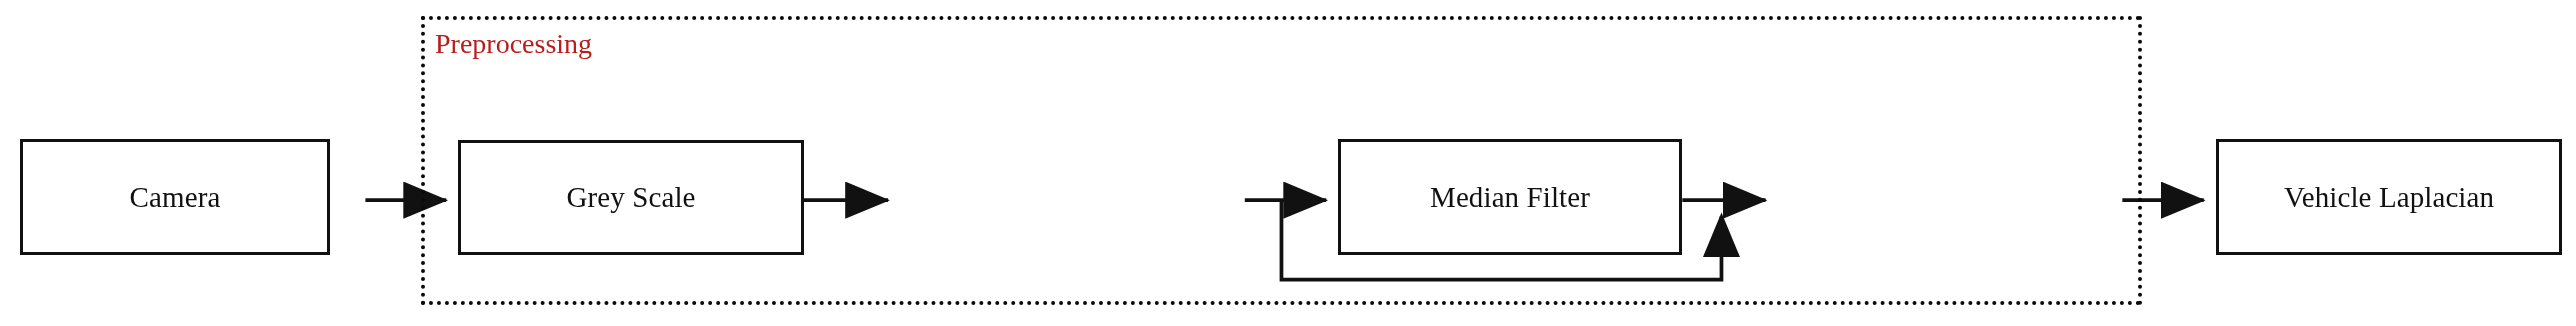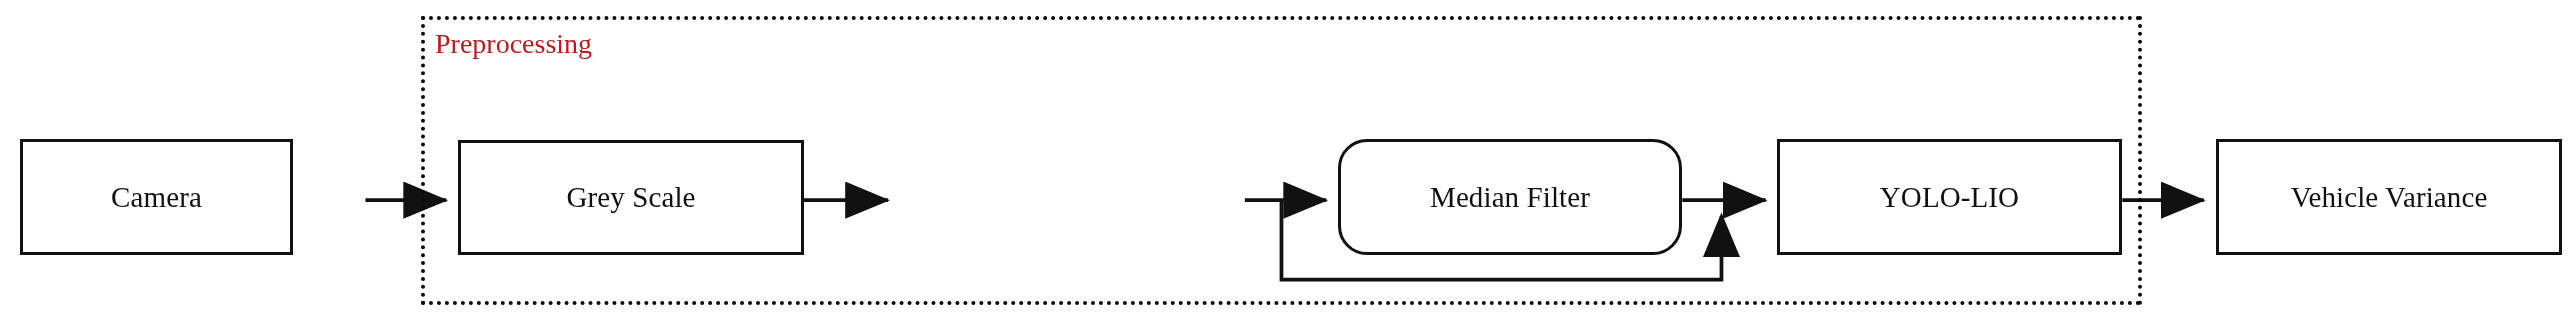--- a/index.html
+++ b/index.html
@@ -85,35 +85,32 @@
       <line x1="2003" y1="322" x2="2134" y2="322" marker-end="url(#arrow-right)"></line>
 
       <line x1="2707" y1="322" x2="2841" y2="322" marker-end="url(#arrow-right)"></line>
 
       <line x1="3415" y1="322" x2="3546" y2="322" marker-end="url(#arrow-right)"></line>
 
       <path d="M 2062 322 L 2062 450 L 2770 450 L 2770 348" marker-end="url(#arrow-up)"></path>
     </g>
   </svg>
 
-  <div class="node-box" style="left:20px; top:139px; width:273px; height:116px;">
+  <div class="node-box" style="left:20px; top:139px; width:310px; height:116px;">
     <span class="node-label">Camera</span>
   </div>
 
   <div class="node-box" style="left:458px; top:140px; width:346px; height:115px;">
     <span class="node-label">Grey Scale</span>
   </div>
 
 
-  <div class="node-box" style="left:1338px; top:139px; width:344px; height:116px;border-radius:29px;">
+  <div class="node-box" style="left:1338px; top:139px; width:344px; height:116px;">
     <span class="node-label">Median Filter</span>
   </div>
 
-  <div class="node-box" style="left:1777px; top:139px; width:345px; height:116px;">
-    <span class="node-label">YOLO-LIO</span>
-  </div>
 
   <div class="node-box" style="left:2216px; top:139px; width:346px; height:116px;">
-    <span class="node-label">Vehicle Variance</span>
+    <span class="node-label">Vehicle Laplacian</span>
   </div>
 
 </div>
 
 
 </body></html>

